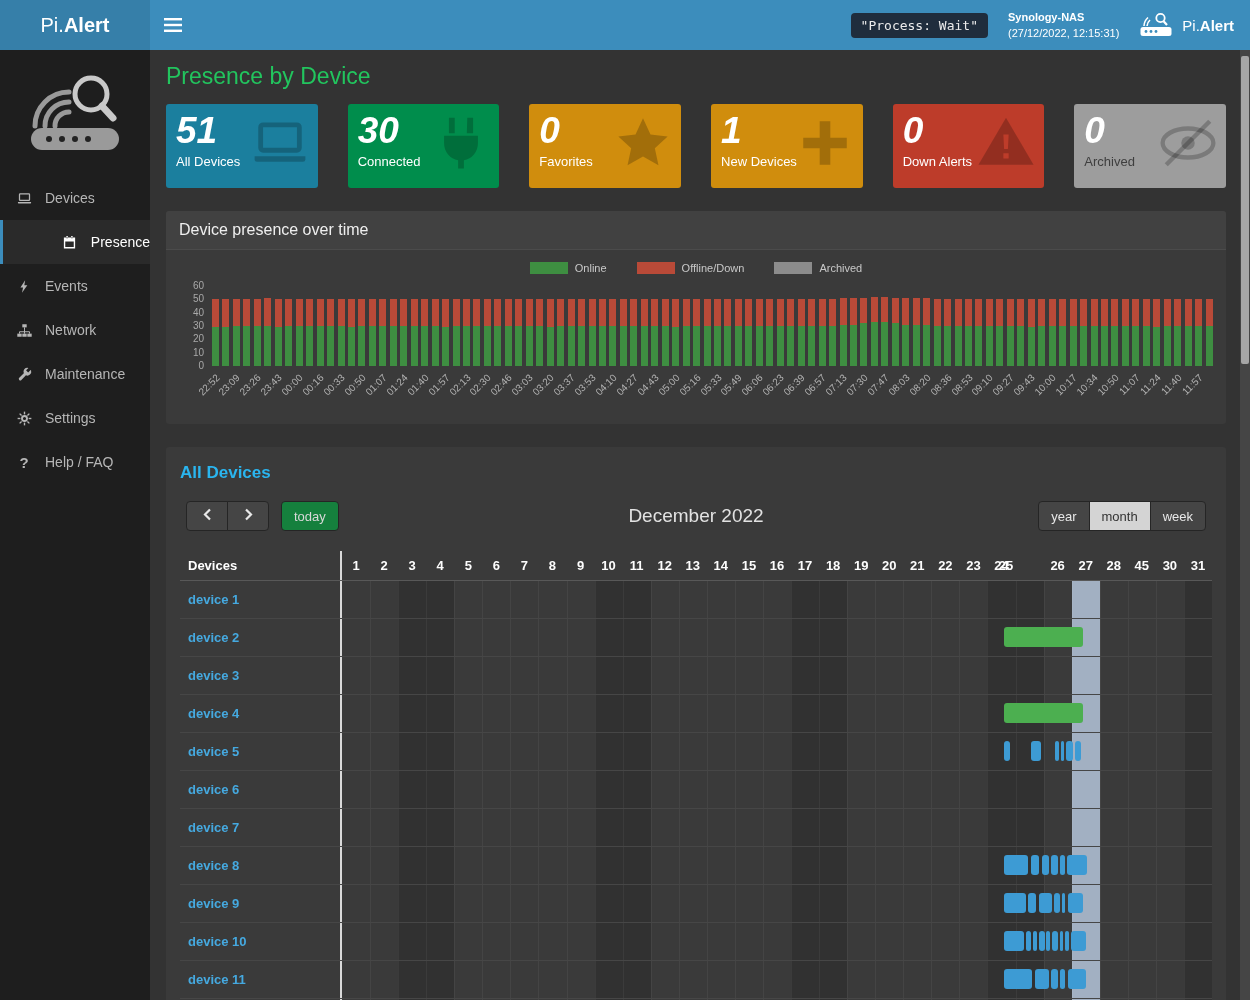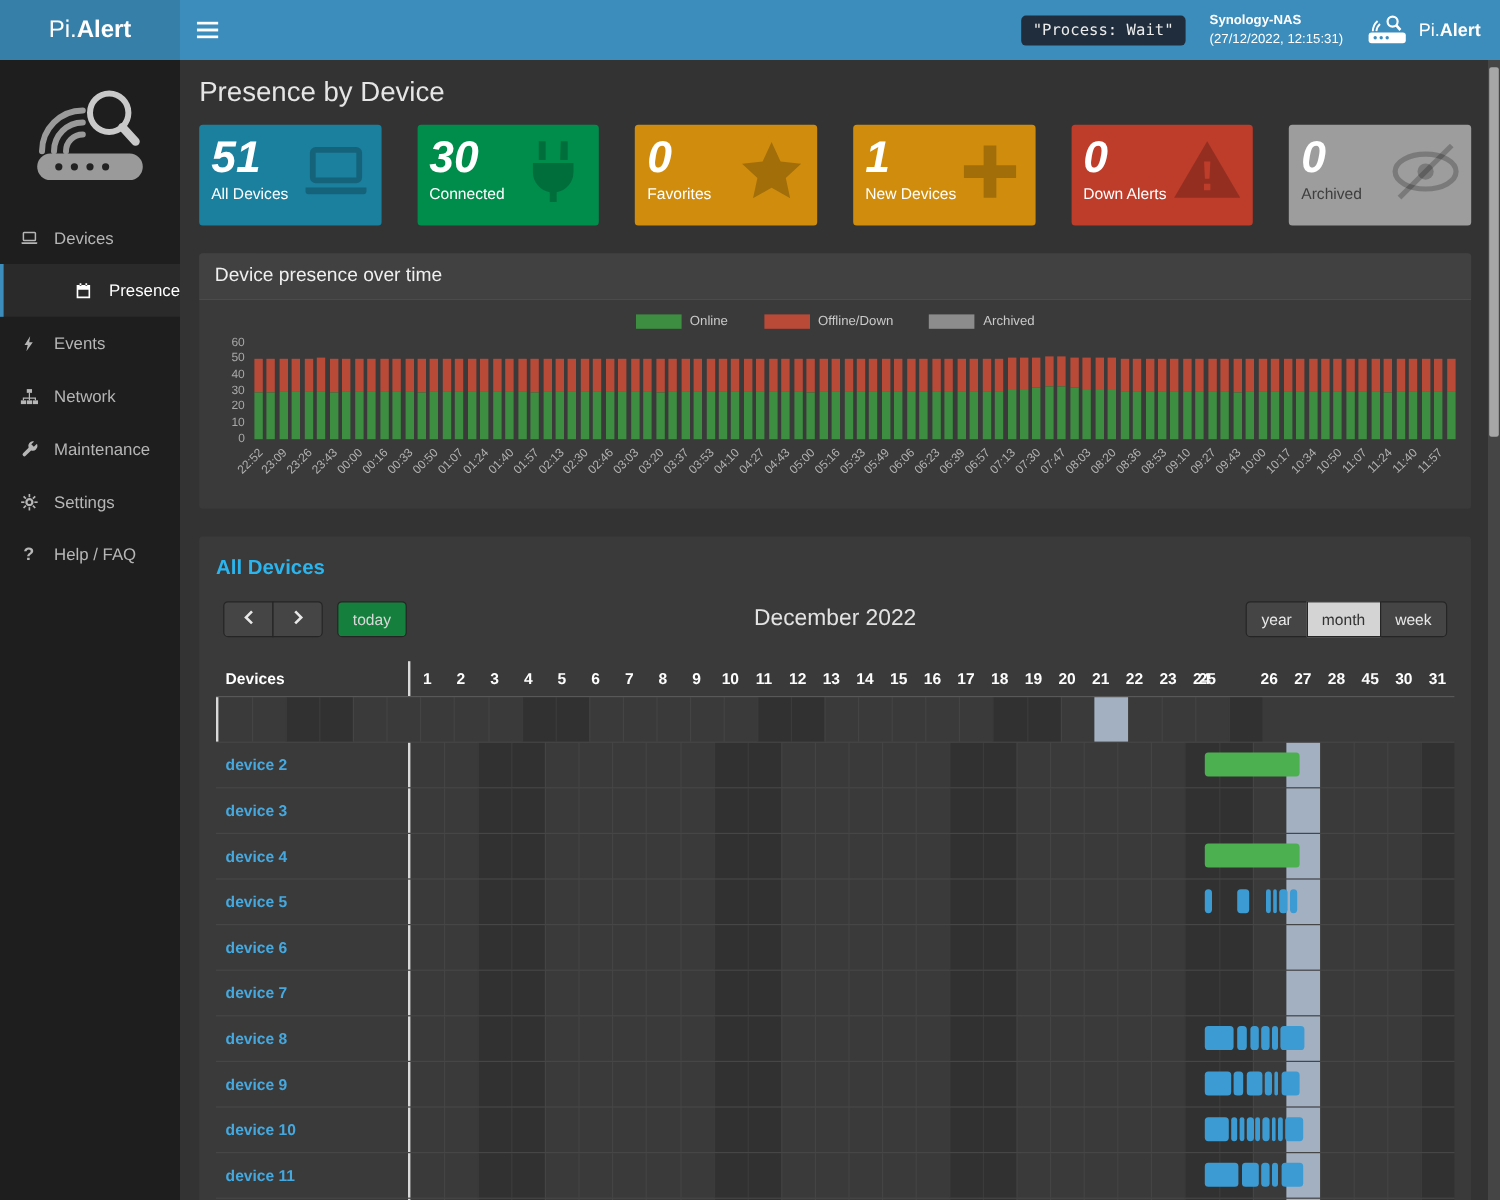--- a/index.html
+++ b/index.html
@@ -19,21 +19,21 @@
   
   .sidebar{position:absolute;top:50px;left:0;width:150px;height:950px;background:#1e1e1e;}
   .logo-wrap{display:flex;justify-content:center;padding:16px 0 10px;}
   .menu-item{height:44px;display:flex;align-items:center;gap:12px;padding-left:12px;color:#b6b6b6;font-size:14px;border-left:3px solid transparent;cursor:pointer;}
   .menu-item.active{background:#2a2a2a;border-left-color:#3c8dbc;color:#fff;justify-content:flex-end;}
   .mi-icon{width:18px;height:17px;display:inline-flex;align-items:center;justify-content:center;}
   .mi-icon svg{width:15px;height:15px;}
   .qmark{font-size:15px;font-weight:700;}
   
   main{position:absolute;left:150px;top:50px;width:1092px;height:950px;overflow:hidden;padding:0 16px;box-sizing:border-box;}
-  .page-title{font-size:23px;font-weight:400;color:#e5e5e5;margin:13px 0 14px;}
+  .page-title{font-size:23px;font-weight:400;color:#22c55e;margin:13px 0 14px;}
   
   .boxes{display:flex;gap:30px;}
   .small-box{flex:1;height:84px;border-radius:3px;position:relative;padding:7px 10px;box-sizing:border-box;color:#fff;cursor:pointer;overflow:hidden;}
   .sb-value{font-size:37px;font-weight:700;line-height:1.08;font-style:italic;}
   .sb-label{font-size:13px;margin-top:3px;}
   .sb-label.dark{color:#3e3e3e;}
   .sb-icon{position:absolute;top:10px;right:9px;width:58px;height:58px;color:rgba(0,0,0,0.22);}
   .sb-icon svg{width:100%;height:100%;}
   
   .panel{background:#3a3a3a;border-radius:3px;margin-top:23px;}
@@ -787,20 +787,23 @@
             <div class="dh-cell" style="left: 701.61px; width: 28.06px;">26</div>
             <div class="dh-cell" style="left: 729.68px; width: 28.06px;">27</div>
             <div class="dh-cell" style="left: 757.74px; width: 28.06px;">28</div>
             <div class="dh-cell" style="left: 785.81px; width: 28.06px;">45</div>
             <div class="dh-cell" style="left: 813.87px; width: 28.06px;">30</div>
             <div class="dh-cell" style="left: 841.94px; width: 28.06px;">31</div>
           </div>
       </div>
       <div id="cal-rows">
           <div class="cal-row">
+            <div class="cal-row-name">
+              <span class="device-link">device 1</span>
+            </div>
             <div class="cal-row-days">
               <div class="cal-cell first" style="left: 0px; width: 28.06px;"></div>
               <div class="cal-cell" style="left: 28.06px; width: 28.06px;"></div>
               <div class="cal-cell weekend" style="left: 56.13px; width: 28.06px;"></div>
               <div class="cal-cell weekend" style="left: 84.19px; width: 28.06px;"></div>
               <div class="cal-cell" style="left: 112.26px; width: 28.06px;"></div>
               <div class="cal-cell" style="left: 140.32px; width: 28.06px;"></div>
               <div class="cal-cell" style="left: 168.39px; width: 28.06px;"></div>
               <div class="cal-cell" style="left: 196.45px; width: 28.06px;"></div>
               <div class="cal-cell" style="left: 224.52px; width: 28.06px;"></div>

